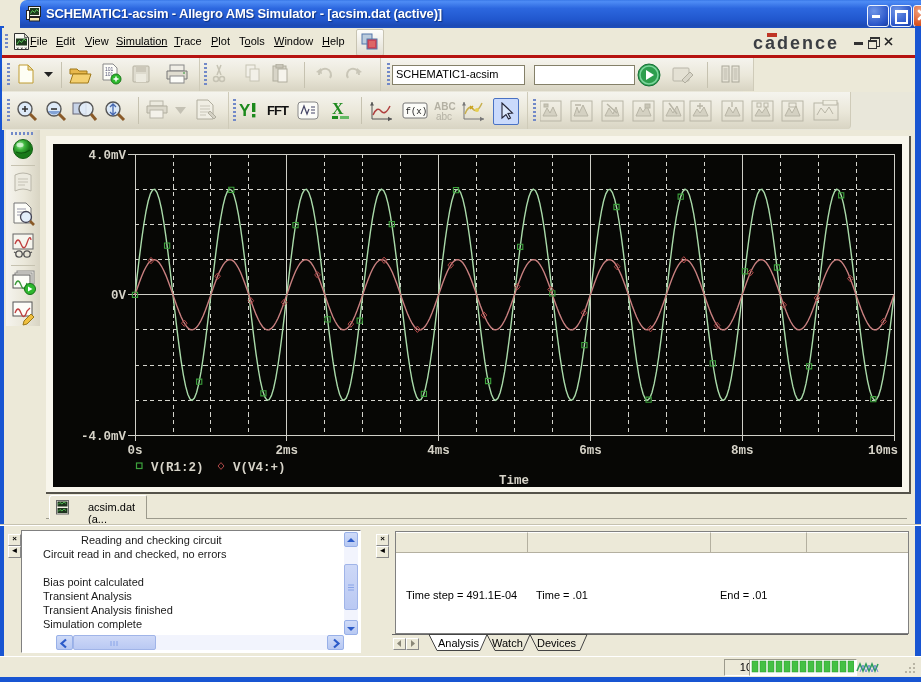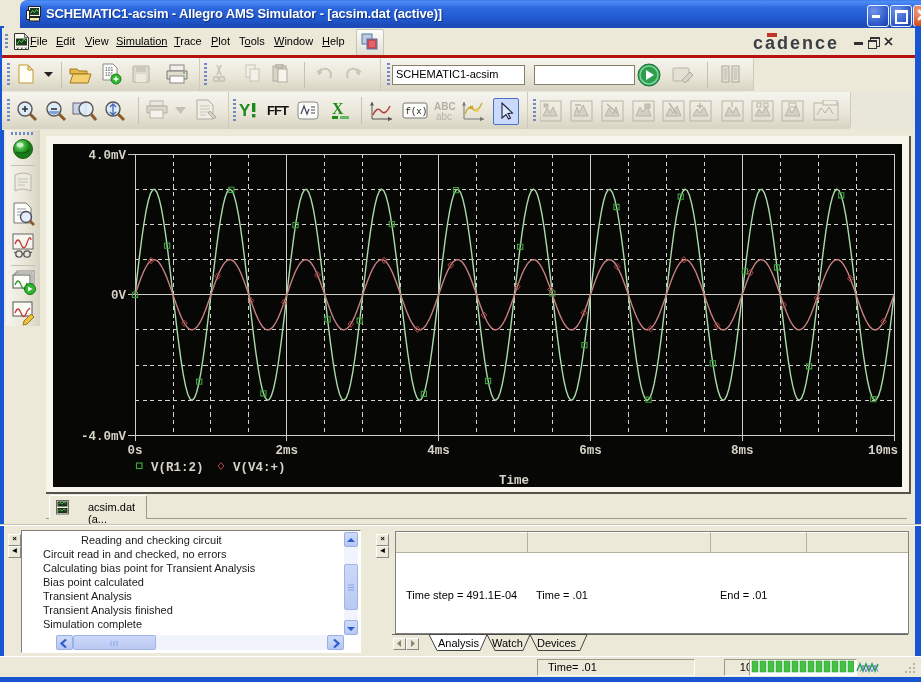--- a/index.html
+++ b/index.html
@@ -421,21 +421,20 @@
     </svg>
  <span>acsim.dat (a...</span>
 </div>
 <div class="abs" id="dockline"></div>
 <div class="abs" id="dockline2"></div>
 <div class="dockbtn" style="left:8px;top:534px;font-weight:bold;">×</div>
 <div class="dockbtn" style="left:8px;top:546px;">◄</div>
 <div class="abs" id="lpanel">
  <span class="logline" style="top:3px;margin-left:38px;">Reading and checking circuit</span>
  <span class="logline" style="top:17px;">Circuit read in and checked, no errors</span>
- <span class="logline" style="top:31px;">Calculating bias point for Transient Analysis</span>
  <span class="logline" style="top:45px;">Bias point calculated</span>
  <span class="logline" style="top:59px;">Transient Analysis</span>
  <span class="logline" style="top:73px;">Transient Analysis finished</span>
  <span class="logline" style="top:87px;">Simulation complete</span>
 
  <div class="abs" style="left:322px;top:1px;width:14px;height:102px;background:#f2f4fd;">
   <div class="sbtn" style="left:0;top:0;width:12px;height:13px;"><svg width="12" height="13">
           <path d="M6,4 l4,4 h-8 z" fill="#2b5bc9"></path>
         </svg></div>
   <div class="sthumb" style="left:0;top:32px;width:12px;height:44px;"><svg width="12" height="44">
@@ -481,23 +480,20 @@
  <svg class="abs" style="left:0px;top:0px" width="220" height="18">
   <path d="M37,0.5 L95,0.5 L88,16.5 L45,16.5 Z" fill="#fff" stroke="#444"></path>
   <path d="M95,0.5 L138,0.5 L131,16.5 L103,16.5 Z" fill="#ece9d8" stroke="#444"></path>
   <path d="M138,0.5 L195,0.5 L188,16.5 L146,16.5 Z" fill="#ece9d8" stroke="#444"></path>
   <text x="46" y="12.5" font-size="11" font-family="Liberation Sans" fill="#000">Analysis</text>
   <text x="100" y="12.5" font-size="11" font-family="Liberation Sans" fill="#000">Watch</text>
   <text x="145" y="12.5" font-size="11" font-family="Liberation Sans" fill="#000">Devices</text>
  </svg>
 </div>
 <div class="abs" id="status">
- <div class="sseg" style="left:537px;width:156px;">
-      <span style="position:absolute;left:10px;top:1px;">Time= .01</span>
-    </div>
  <div class="sseg" style="left:724px;width:48px;">
       <span style="position:absolute;right:5px;top:1px;">100%</span>
     </div>
  <div class="sseg" style="left:749px;width:106px;background:#fdfdfd;">
   <svg width="104" height="13" style="position:absolute;left:0;top:0">
         <g fill="#44c044" stroke="#2a9a2a" stroke-width="0.5">
   <rect x="2" y="1" width="6" height="11"></rect>
           <rect x="10" y="1" width="6" height="11"></rect>
           <rect x="18" y="1" width="6" height="11"></rect>
           <rect x="26" y="1" width="6" height="11"></rect>

